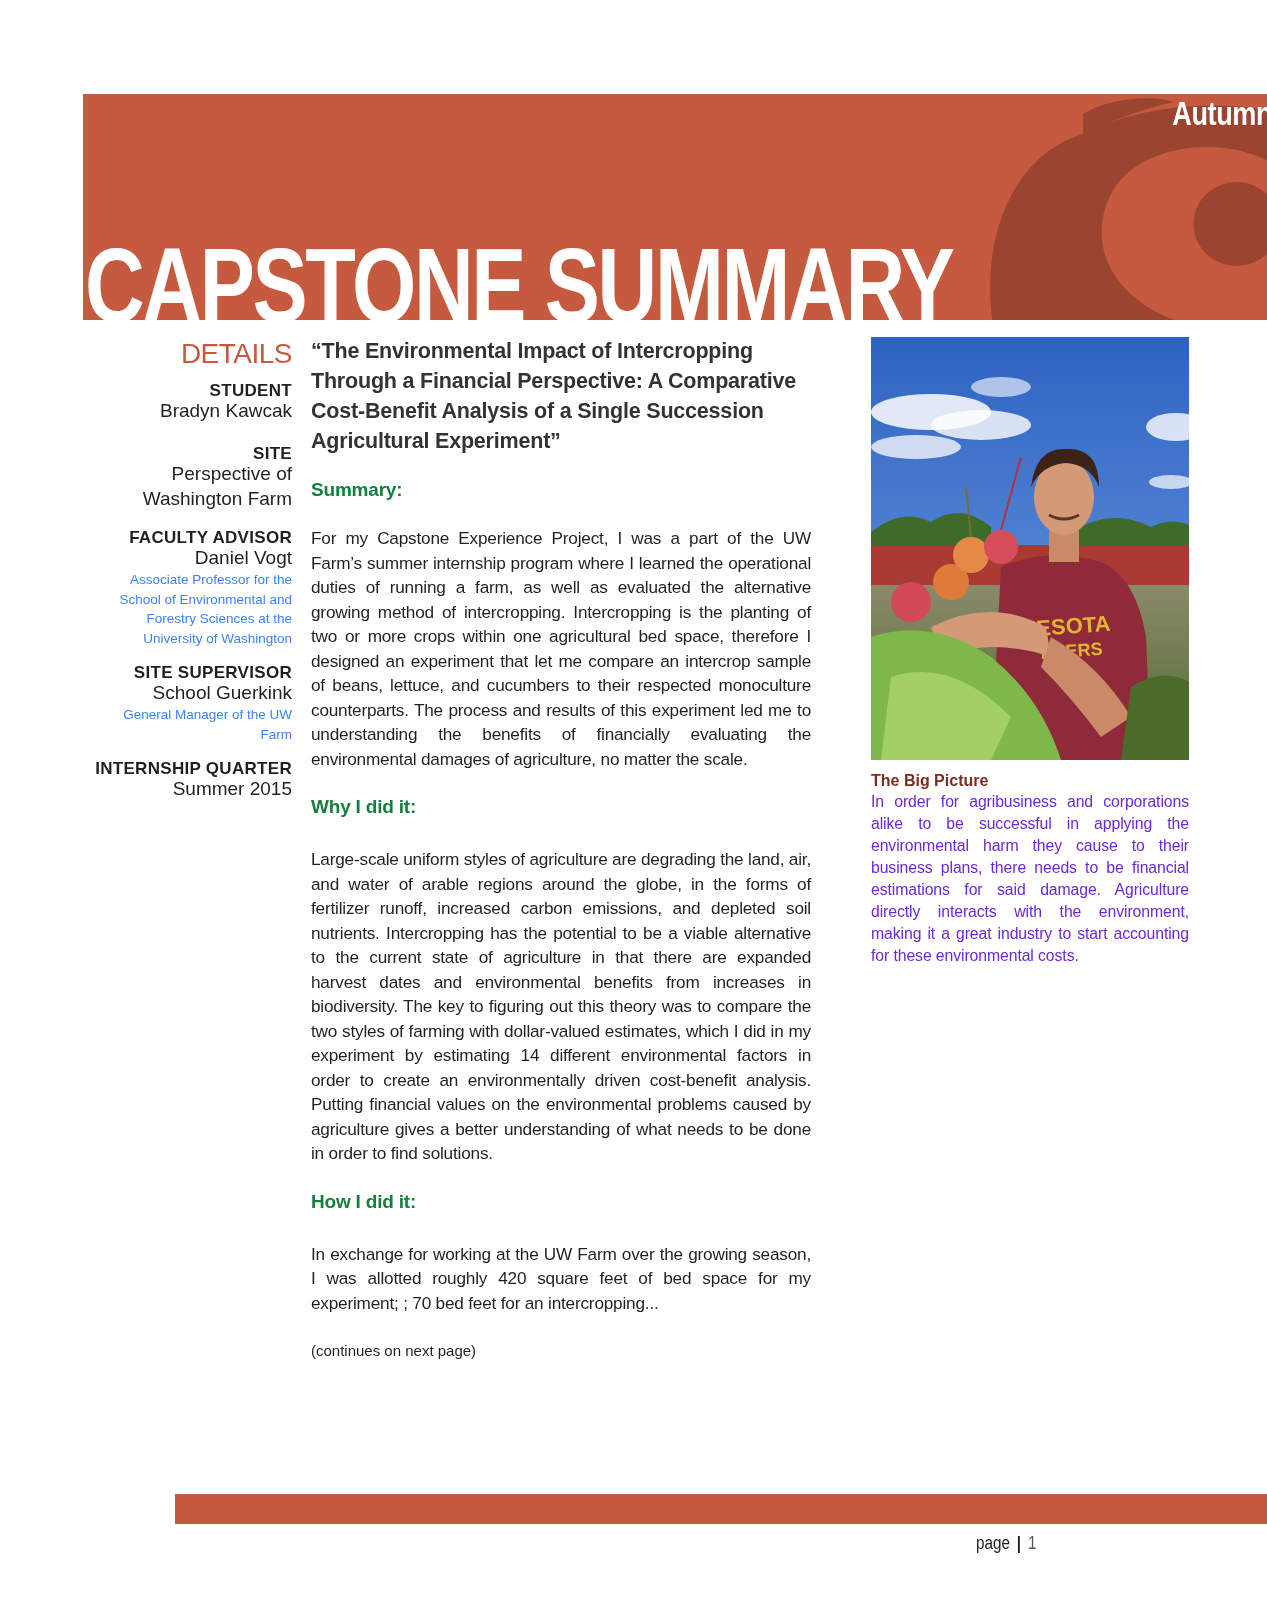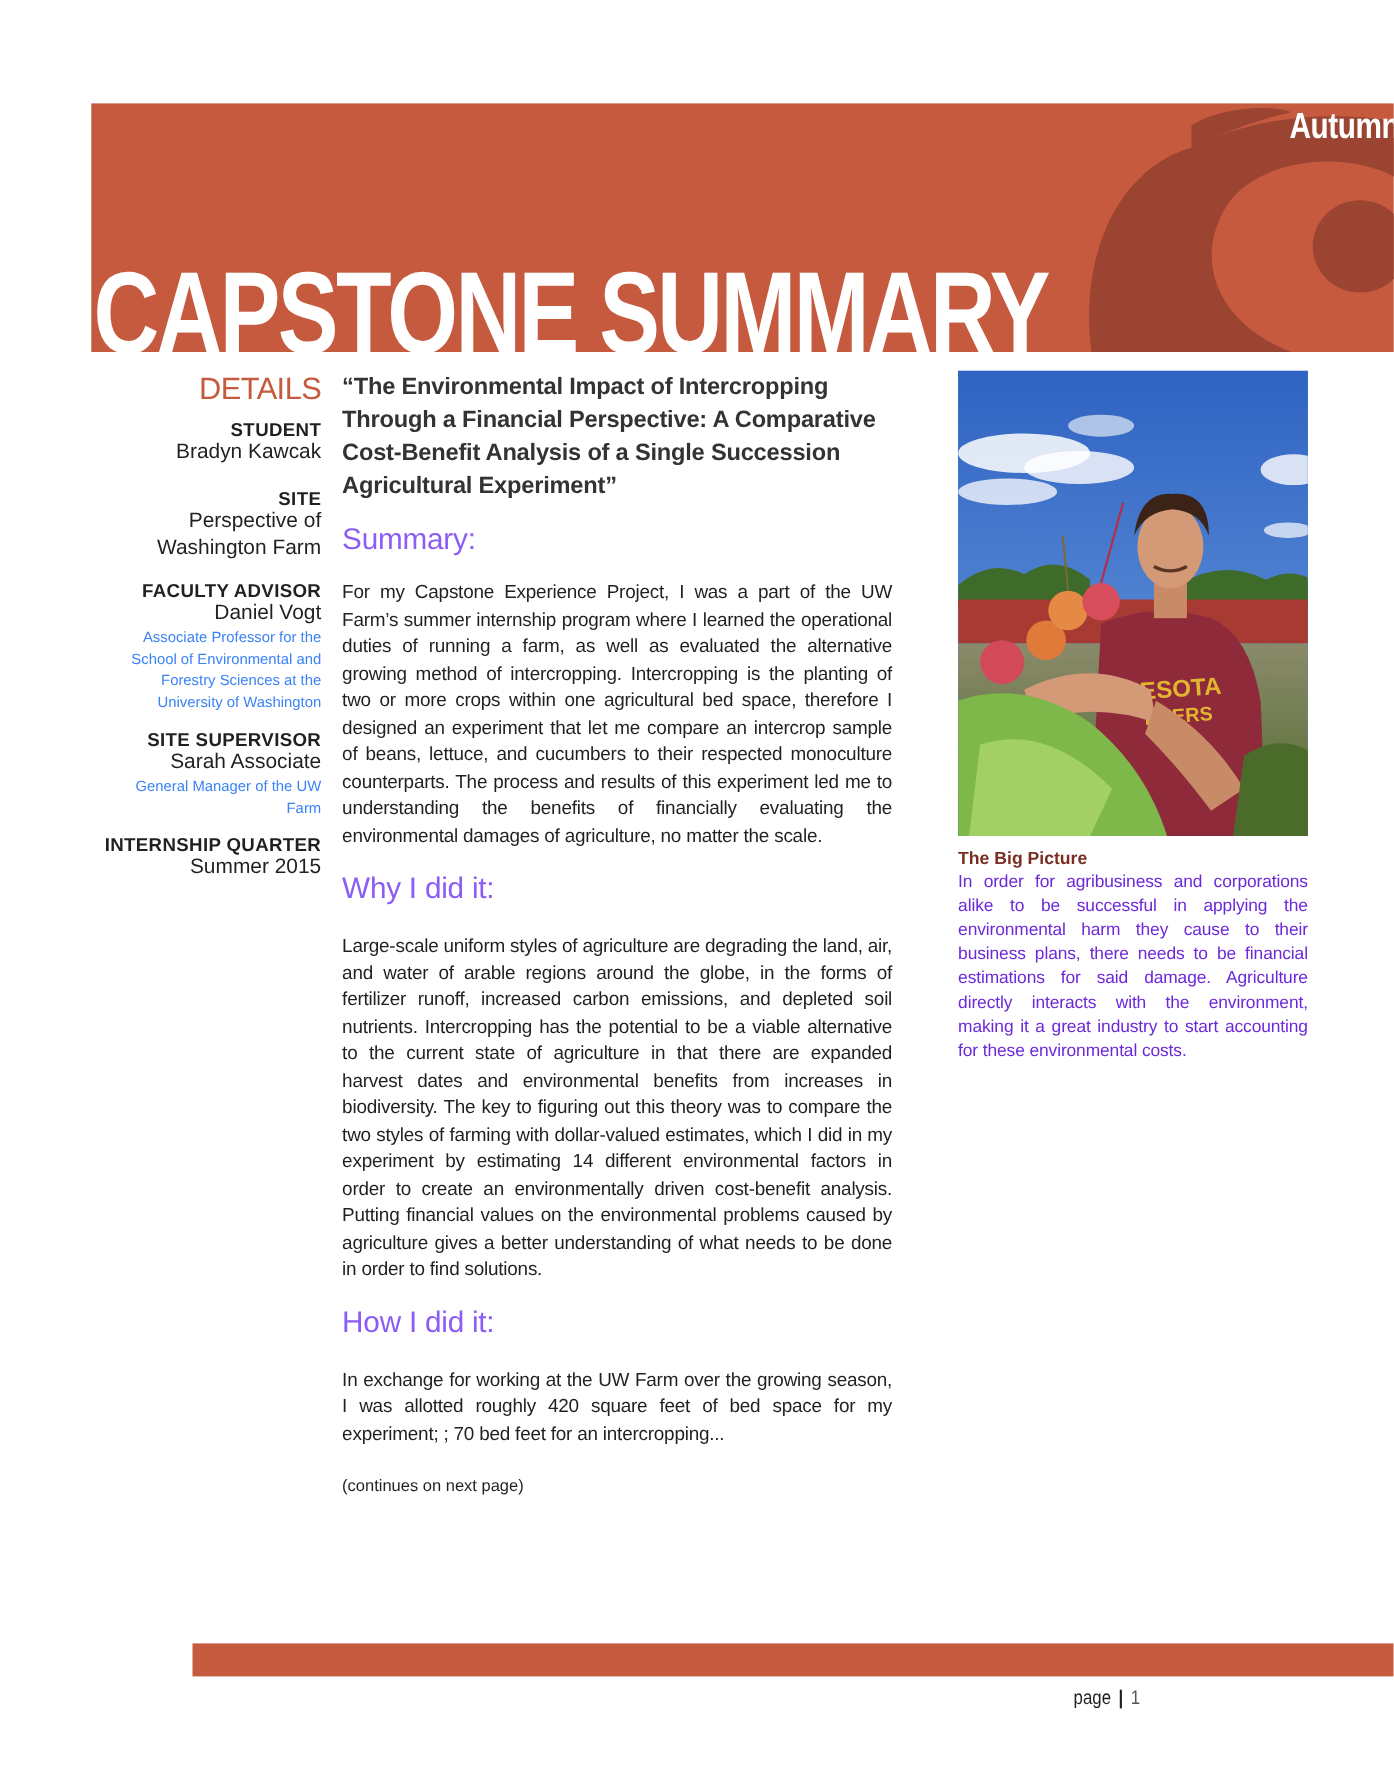--- a/index.html
+++ b/index.html
@@ -43,21 +43,21 @@
   .d-note { font-size: 13.5px; line-height: 19.5px; color: #3b82f6; }
   .d-group { margin-bottom: 14px; }
 
   
   .main { position: absolute; left: 311px; top: 336px; width: 500px; }
   .article-title {
     font-weight: bold; font-size: 21.5px; line-height: 30px; color: #333333;
     letter-spacing: -0.2px;
   }
   .section-head {
-    font-weight: normal; font-size: 27px; line-height: 28px; color: #8b5cf6;
+    font-weight: bold; font-size: 19px; line-height: 28px; color: #15803d;
     letter-spacing: -0.2px;
   }
   .para {
     font-size: 17.2px; line-height: 24.5px; color: #231f20; text-align: justify;
     letter-spacing: -0.2px;
   }
   .continues { font-size: 15px; line-height: 24px; color: #231f20; }
 
   
   .photo {
@@ -120,21 +120,21 @@
     <div class="d-label">FACULTY ADVISOR</div>
     <div class="d-value">Daniel Vogt</div>
     <div class="d-note">Associate Professor for the</div>
     <div class="d-note">School of Environmental and</div>
     <div class="d-note">Forestry Sciences at the</div>
     <div class="d-note">University of Washington</div>
   </div>
 
   <div class="d-group" style="margin-top:18px;">
     <div class="d-label">SITE SUPERVISOR</div>
-    <div class="d-value">Sarah Associate</div>
+    <div class="d-value">School Guerkink</div>
     <div class="d-note">General Manager of the UW</div>
     <div class="d-note">Farm</div>
   </div>
 
   <div class="d-group" style="margin-top:18px;">
     <div class="d-label">INTERNSHIP QUARTER</div>
     <div class="d-value">Summer 2015</div>
   </div>
 </div>
 

